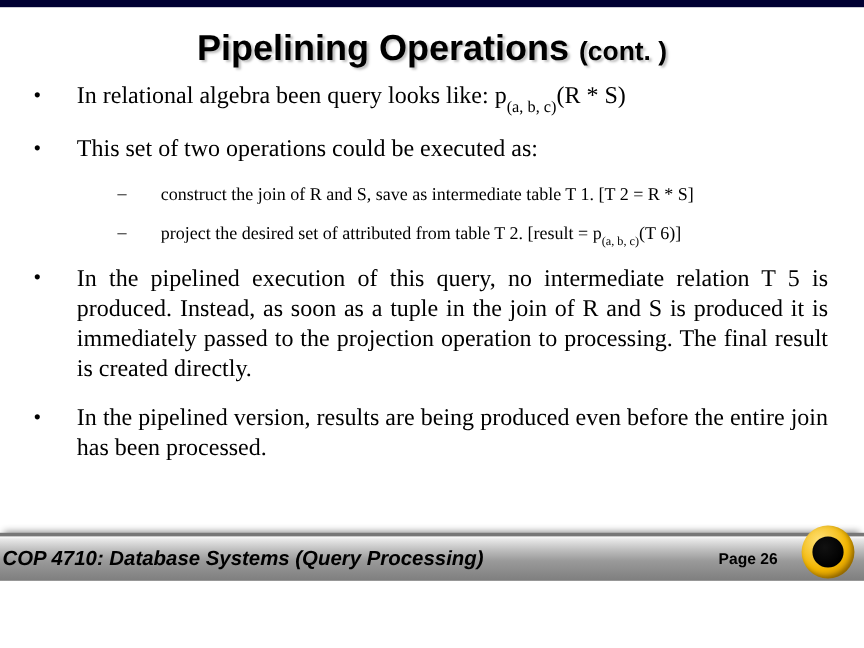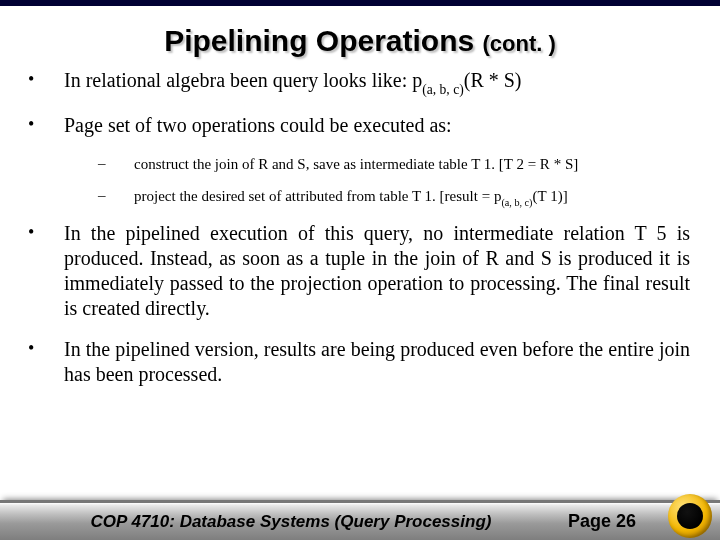--- a/index.html
+++ b/index.html
@@ -1,18 +1,18 @@
 <!DOCTYPE html>
 <html><head>
 <meta charset="utf-8">
 <style>
   * { margin: 0; padding: 0; box-sizing: border-box; }
   html, body { width: 720px; height: 540px; overflow: hidden; font-family: "Times New Roman", serif; background: #fff; }
   .slide {
-    width: 720px; height: 540px; position: relative;
+    width: 720px; height: 484px; position: relative;
     display: flex; flex-direction: column;
   }
   .topbar { height: 6px; background: #000033; width: 100%; }
   .title-wrap { text-align: center; padding: 18px 0 10px 0; }
   .title {
     font-family: Arial, Helvetica, sans-serif;
     font-size: 30px; color: #000;
     text-shadow: 2px 2px 2px rgba(0,0,0,0.25);
   }
   .title .cont { font-size: 22px; }
@@ -29,33 +29,32 @@
   .sub { font-size: 0.68em; vertical-align: sub; position: relative; top: 0.12em; text-align: center; }
   .footer {
     position: absolute; left: 0; bottom: 0; width: 100%;
   }
   .footerbar {
     height: 40px;
     background: linear-gradient(to bottom, #ffffff 0%, #e9e9e9 6%, #bfbfbf 30%, #9a9a9a 55%, #7e7e7e 100%);
     border-top: 3px solid #777;
     box-shadow: 0 -4px 6px -3px #888;
     display: flex; align-items: center;
-    padding: 0 14px;
+    padding: 0 2px;
     position: relative;
-    text-align: center;
   }
   .course {
     font-family: Arial, Helvetica, sans-serif;
     font-weight: bold; font-style: italic;
     font-size: 17px; color: #000;
     flex: 1;
   }
   .pagenum {
     font-family: Arial, Helvetica, sans-serif;
-    font-weight: bold; font-size: 18px; color: #000;
+    font-weight: bold; font-size: 13px; color: #000;
     margin-right: 70px;
   }
   .logo {
     position: absolute; right: 8px; bottom: 2px;
     width: 44px; height: 44px;
   }
   .logo .outer {
     width: 44px; height: 44px; border-radius: 50%;
     background: radial-gradient(circle at 35% 30%, #ffe27a 0%, #f2b500 55%, #b87900 100%);
     display: flex; align-items: center; justify-content: center;
@@ -83,32 +82,32 @@
 
     <div class="lvl1">
       <div class="bul1">•</div>
       <div class="txt">
         <span>In relational algebra been query looks like: </span><span style="font-family:Symbol,serif">p</span><span class="sub">(a, b, c)</span><span>(R * S)</span>
       </div>
     </div>
 
     <div class="lvl1">
       <div class="bul1">•</div>
-      <div class="txt">Page set of two operations could be executed as:</div>
+      <div class="txt">This set of two operations could be executed as:</div>
     </div>
 
     <div class="lvl2">
       <div class="bul2">–</div>
       <div class="txt">construct the join of R and S, save as intermediate table T 1.  [T 2 = R * S]</div>
     </div>
 
     <div class="lvl2">
       <div class="bul2">–</div>
       <div class="txt">
-        <span>project the desired set of attributed from table T 1.  [result = </span><span style="font-family:Symbol,serif">p</span><span class="sub">(a, b, c)</span><span>(T 1)]</span>
+        <span>project the desired set of attributed from table T 2.  [result = </span><span style="font-family:Symbol,serif">p</span><span class="sub">(a, b, c)</span><span>(T 6)]</span>
       </div>
     </div>
 
     <div class="lvl1" style="margin-top:6px; text-align:justify;">
       <div class="bul1">•</div>
       <div class="txt">In the pipelined execution of this query, no intermediate relation T 5 is produced.  Instead, as soon as a tuple in the join of R and S is produced it is immediately passed to the projection operation to processing.  The final result is created directly.</div>
     </div>
 
     <div class="lvl1" style="text-align:justify;">
       <div class="bul1">•</div>

